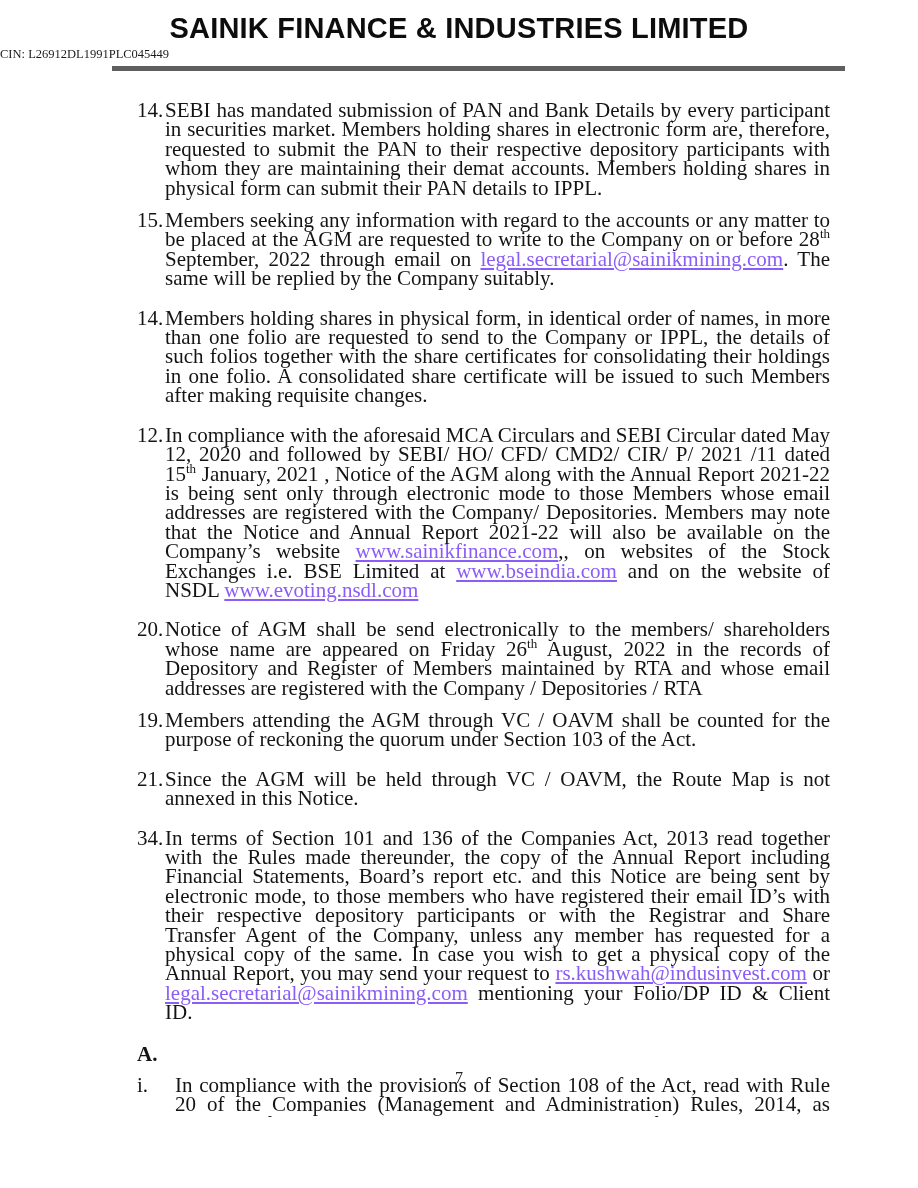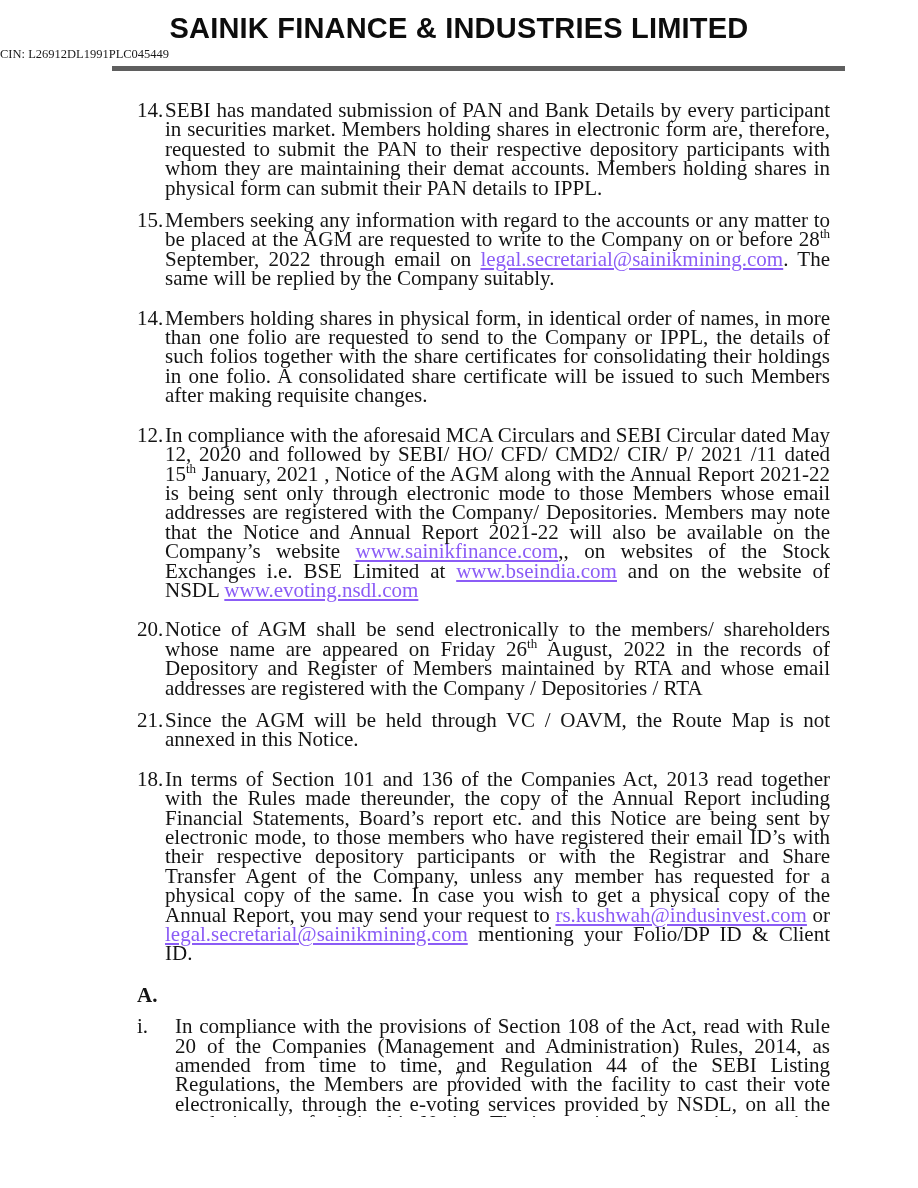--- a/index.html
+++ b/index.html
@@ -101,29 +101,33 @@
     <div class="list-item">
       <span class="item-num">12.</span>
       <p class="item-body">In compliance with the aforesaid MCA Circulars and SEBI Circular dated May 12, 2020 and followed by SEBI/ HO/ CFD/ CMD2/ CIR/ P/ 2021 /11 dated 15<sup>th</sup> January, 2021 , Notice of the AGM along with the Annual Report 2021-22 is being sent only through electronic mode to those Members whose email addresses are registered with the Company/ Depositories. Members may note that the Notice and Annual Report 2021-22 will also be available on the Company’s website <a class="doc-link" href="#">www.sainikfinance.com</a>,, on websites of the Stock Exchanges i.e. BSE Limited at <a class="doc-link" href="#">www.bseindia.com</a> and on the website of NSDL <a class="doc-link" href="#">www.evoting.nsdl.com</a></p>
     </div>
 
     <div class="list-item m-sm">
       <span class="item-num">20.</span>
       <p class="item-body">Notice of AGM shall be send electronically to the members/ shareholders whose name are appeared on Friday 26<sup>th</sup> August, 2022 in the records of Depository and Register of Members maintained by RTA and whose email addresses are registered with the Company / Depositories / RTA</p>
     </div>
 
+    <div class="list-item">
+      <span class="item-num">19.</span>
+      <p class="item-body">Members attending the AGM through VC / OAVM shall be counted for the purpose of reckoning the quorum under Section 103 of the Act.</p>
+    </div>
 
 
     <div class="list-item">
       <span class="item-num">21.</span>
       <p class="item-body">Since the AGM will be held through VC / OAVM, the Route Map is not annexed in this Notice.</p>
     </div>
 
     <div class="list-item">
-      <span class="item-num">18.</span>
+      <span class="item-num">34.</span>
       <p class="item-body">In terms of Section 101 and 136 of the Companies Act, 2013 read together with the Rules made thereunder, the copy of the Annual Report including Financial Statements, Board’s report etc. and this Notice are being sent by electronic mode, to those members who have registered their email ID’s with their respective depository participants or with the Registrar and Share Transfer Agent of the Company, unless any member has requested for a physical copy of the same. In case you wish to get a physical copy of the Annual Report, you may send your request to <a class="doc-link" href="#">rs.kushwah@indusinvest.com</a> or <a class="doc-link" href="#">legal.secretarial@sainikmining.com</a> mentioning your Folio/DP ID &amp; Client ID.</p>
     </div>
 
 
     <div class="section-heading">
       <span class="item-num">A.</span>
     </div>
 
     <div class="sub-item">
       <span class="item-num">i.</span>

